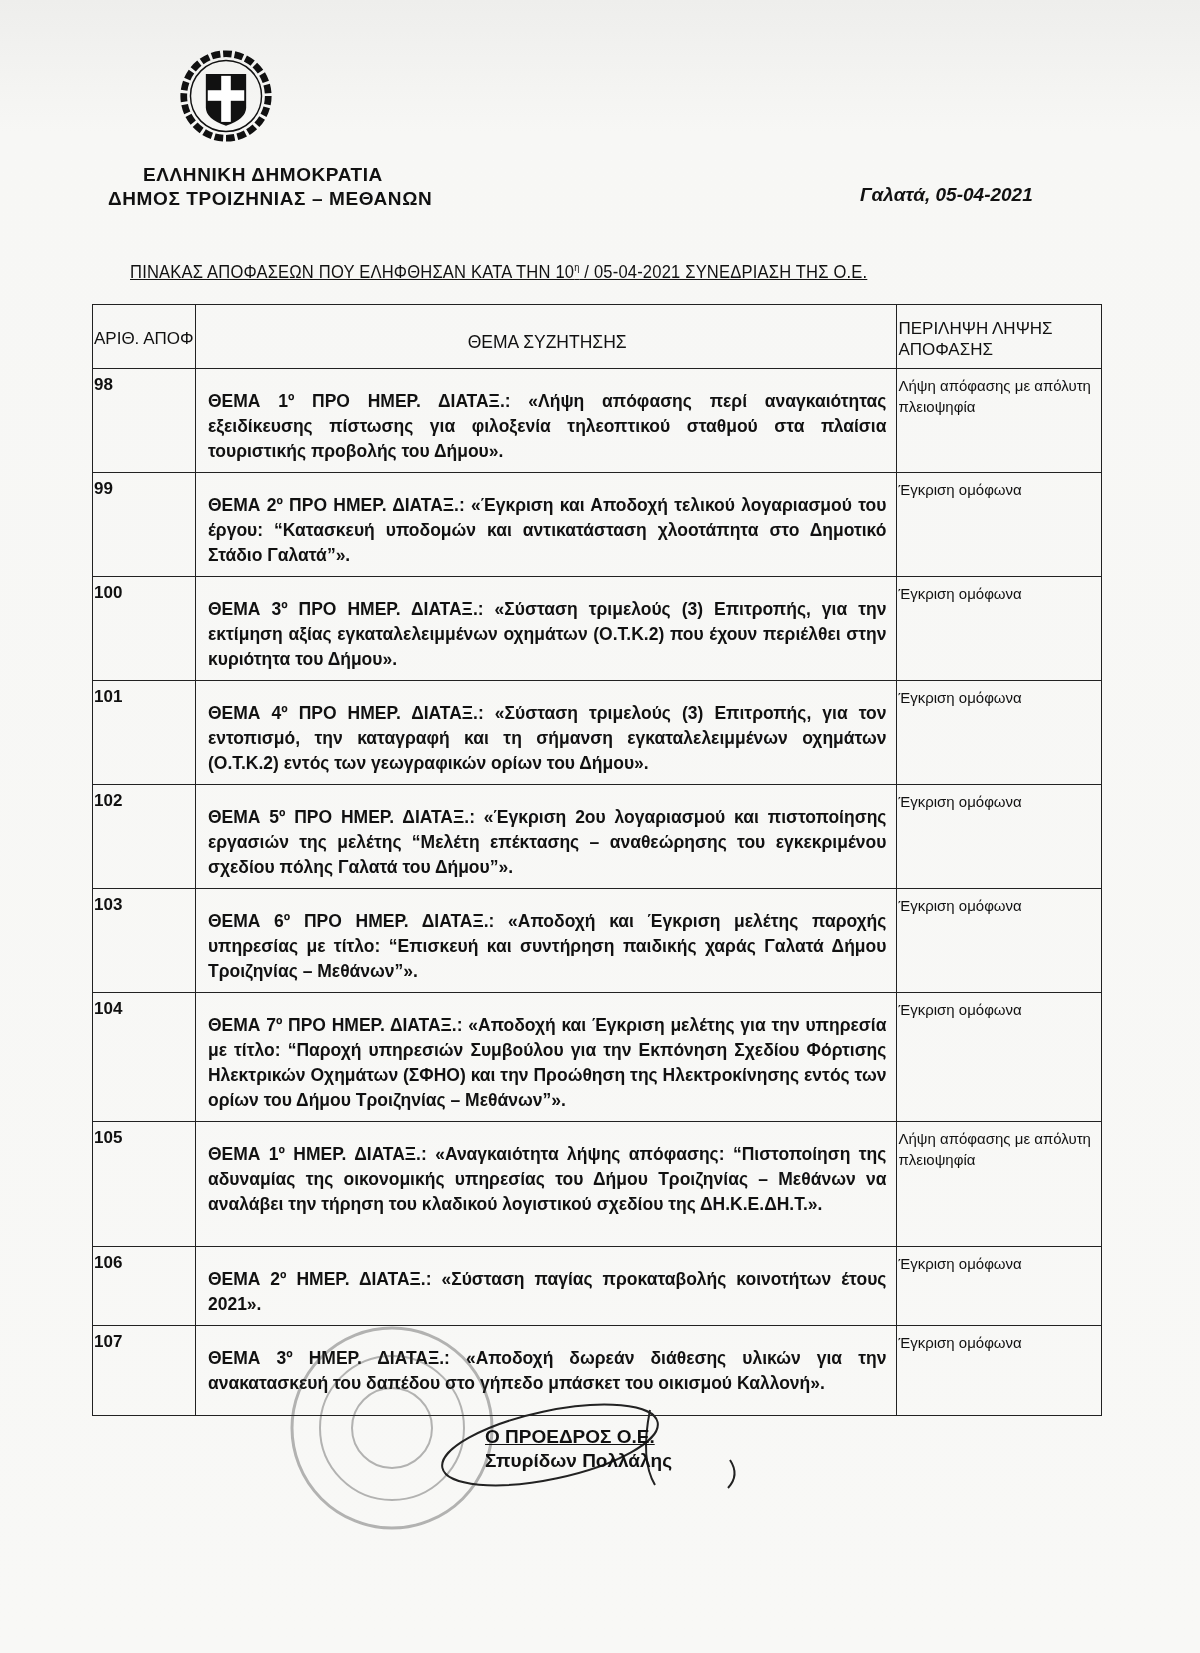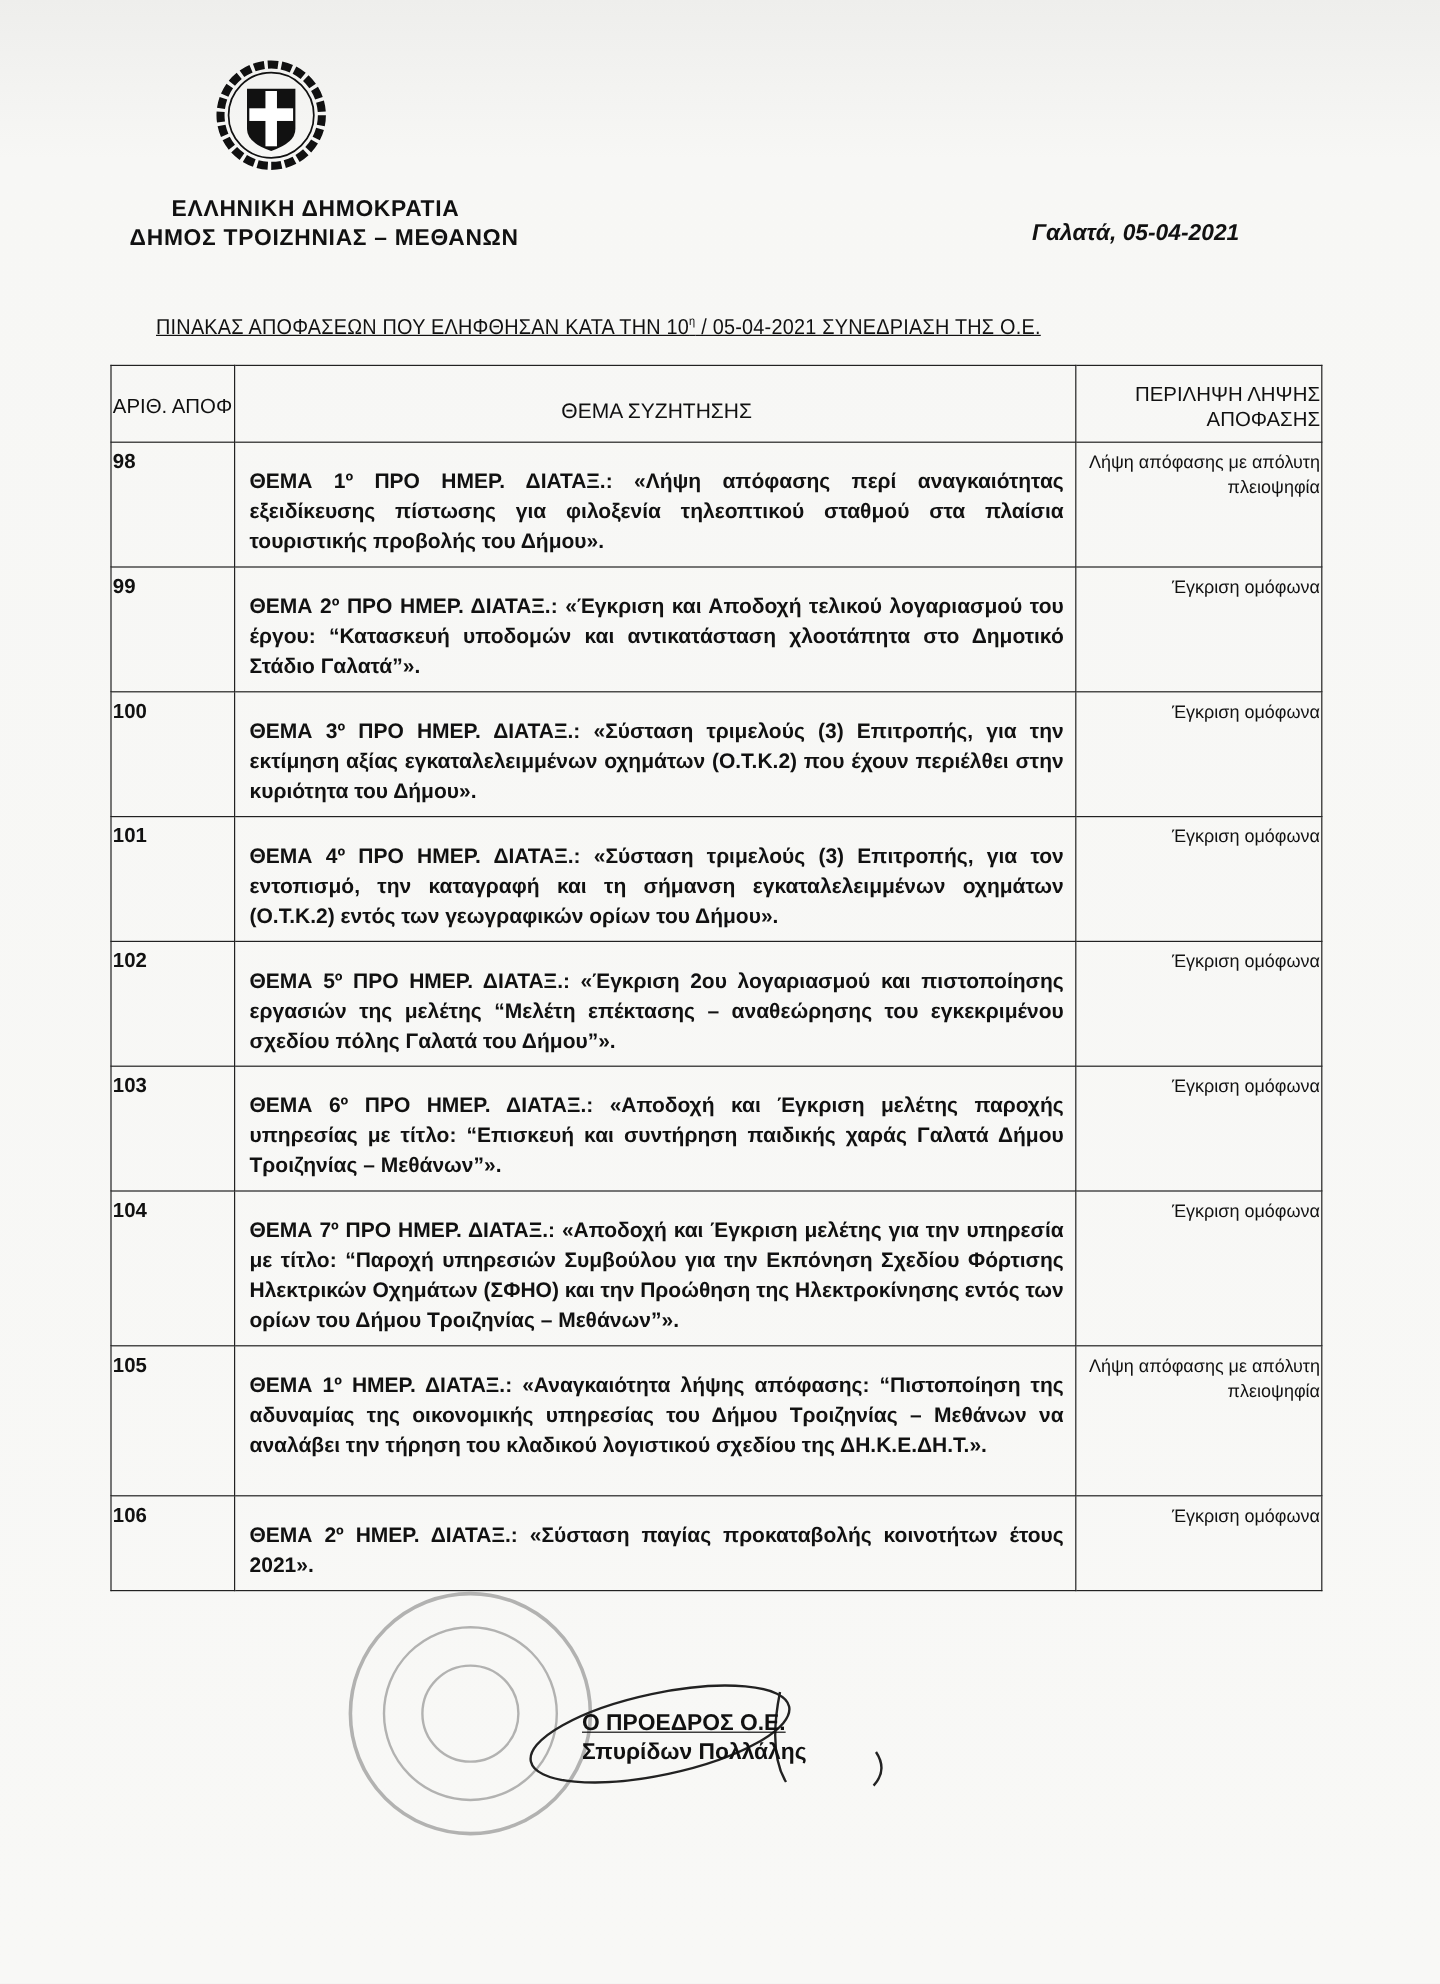--- a/index.html
+++ b/index.html
@@ -14,21 +14,21 @@
   .date { position:absolute; left:860px; top:184px; font-size:19px; font-weight:bold; font-style:italic; }
   .title { position:absolute; left:130px; top:262px; font-family:"Liberation Sans Narrow","Liberation Sans",sans-serif;
            font-size:18px; text-decoration:underline; letter-spacing:0.2px; transform:scaleX(0.92); transform-origin:left; white-space:nowrap;}
   .title sup { font-size:10px; }
   table { position:absolute; left:92px; top:304px; width:1010px; border-collapse:collapse;
           font-family:"Liberation Sans", sans-serif; }
   td, th { border:1.5px solid #222; vertical-align:top; }
   th { font-weight:normal; font-size:17px; text-align:center; vertical-align:middle; }
   .c1 { width:102px; text-align:left; font-size:17px; font-weight:bold; padding-top:6px; }
   .c2 { width:700px; padding:20px 10px 8px 12px; font-size:17.5px; line-height:25px; text-align:justify; font-weight:bold; }
-  .c3 { width:206px; text-align:right; font-size:15px; padding-top:6px; line-height:21px; }
+  .c3 { width:206px; text-align:left; font-size:15px; padding-top:6px; line-height:21px; }
   .lbl { }
   .subj { font-weight:bold; }
   .sig { position:absolute; left:485px; top:1425px; font-size:19px; font-weight:bold; line-height:24px; }
   .sig .t1 { text-decoration:underline; }
   .stamp { position:absolute; left:282px; top:1318px; width:220px; height:220px; opacity:0.35; }
   .scribble { position:absolute; left:410px; top:1400px; width:360px; height:90px; }
 </style>
 </head>
 <body>
 
@@ -97,20 +97,25 @@
         <tr style="height: 125px;">
           <td class="c1">105</td>
           <td class="c2"><span class="lbl">ΘΕΜΑ 1º ΗΜΕΡ. ΔΙΑΤΑΞ.</span><span class="subj">: «Αναγκαιότητα λήψης απόφασης: “Πιστοποίηση της αδυναμίας της οικονομικής υπηρεσίας του Δήμου Τροιζηνίας – Μεθάνων να αναλάβει την τήρηση του κλαδικού λογιστικού σχεδίου της ΔΗ.Κ.Ε.ΔΗ.Τ.».</span></td>
           <td class="c3">Λήψη απόφασης με απόλυτη πλειοψηφία</td>
         </tr>
         <tr style="height: 70px;">
           <td class="c1">106</td>
           <td class="c2"><span class="lbl">ΘΕΜΑ 2º ΗΜΕΡ. ΔΙΑΤΑΞ.</span><span class="subj">: «Σύσταση παγίας προκαταβολής κοινοτήτων έτους 2021».</span></td>
           <td class="c3">Έγκριση ομόφωνα</td>
         </tr>
+        <tr style="height: 90px;">
+          <td class="c1">107</td>
+          <td class="c2"><span class="lbl">ΘΕΜΑ 3º ΗΜΕΡ. ΔΙΑΤΑΞ.</span><span class="subj">: «Αποδοχή δωρεάν διάθεσης υλικών για την ανακατασκευή του δαπέδου στο γήπεδο μπάσκετ του οικισμού Καλλονή».</span></td>
+          <td class="c3">Έγκριση ομόφωνα</td>
+        </tr>
       </tbody>
   </table>
 
   <svg class="stamp" viewBox="0 0 220 220">
     <circle cx="110" cy="110" r="100" fill="none" stroke="#333" stroke-width="3"></circle>
     <circle cx="110" cy="110" r="72" fill="none" stroke="#333" stroke-width="2"></circle>
     <circle cx="110" cy="110" r="40" fill="none" stroke="#333" stroke-width="2"></circle>
   </svg>
 
   <svg class="scribble" viewBox="0 0 360 90">

